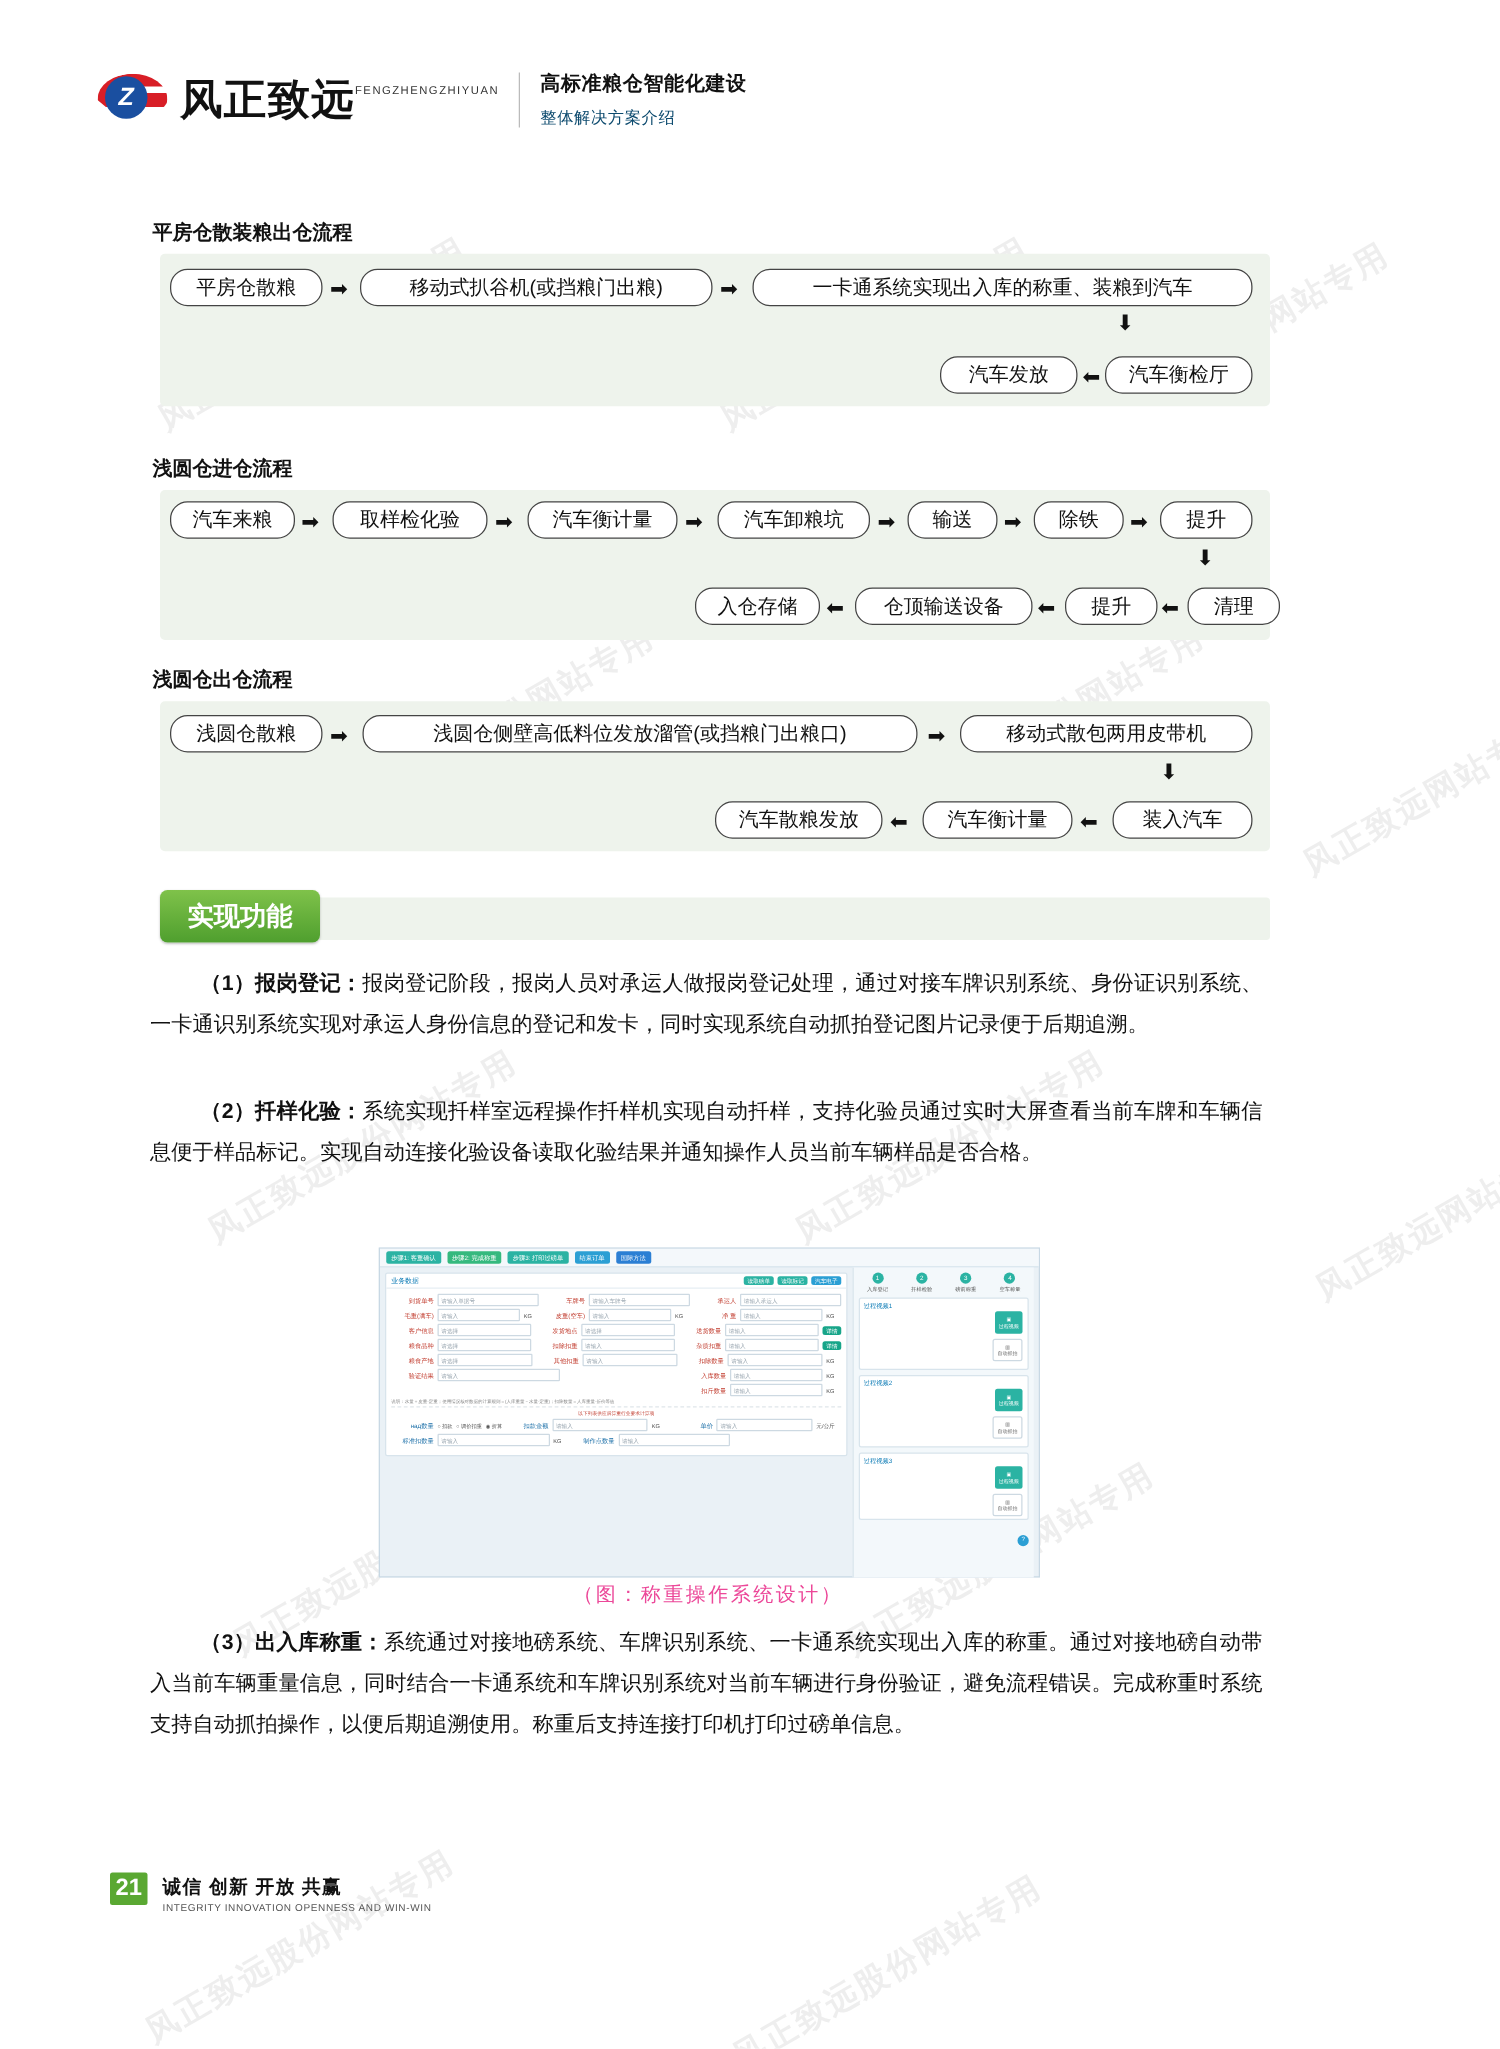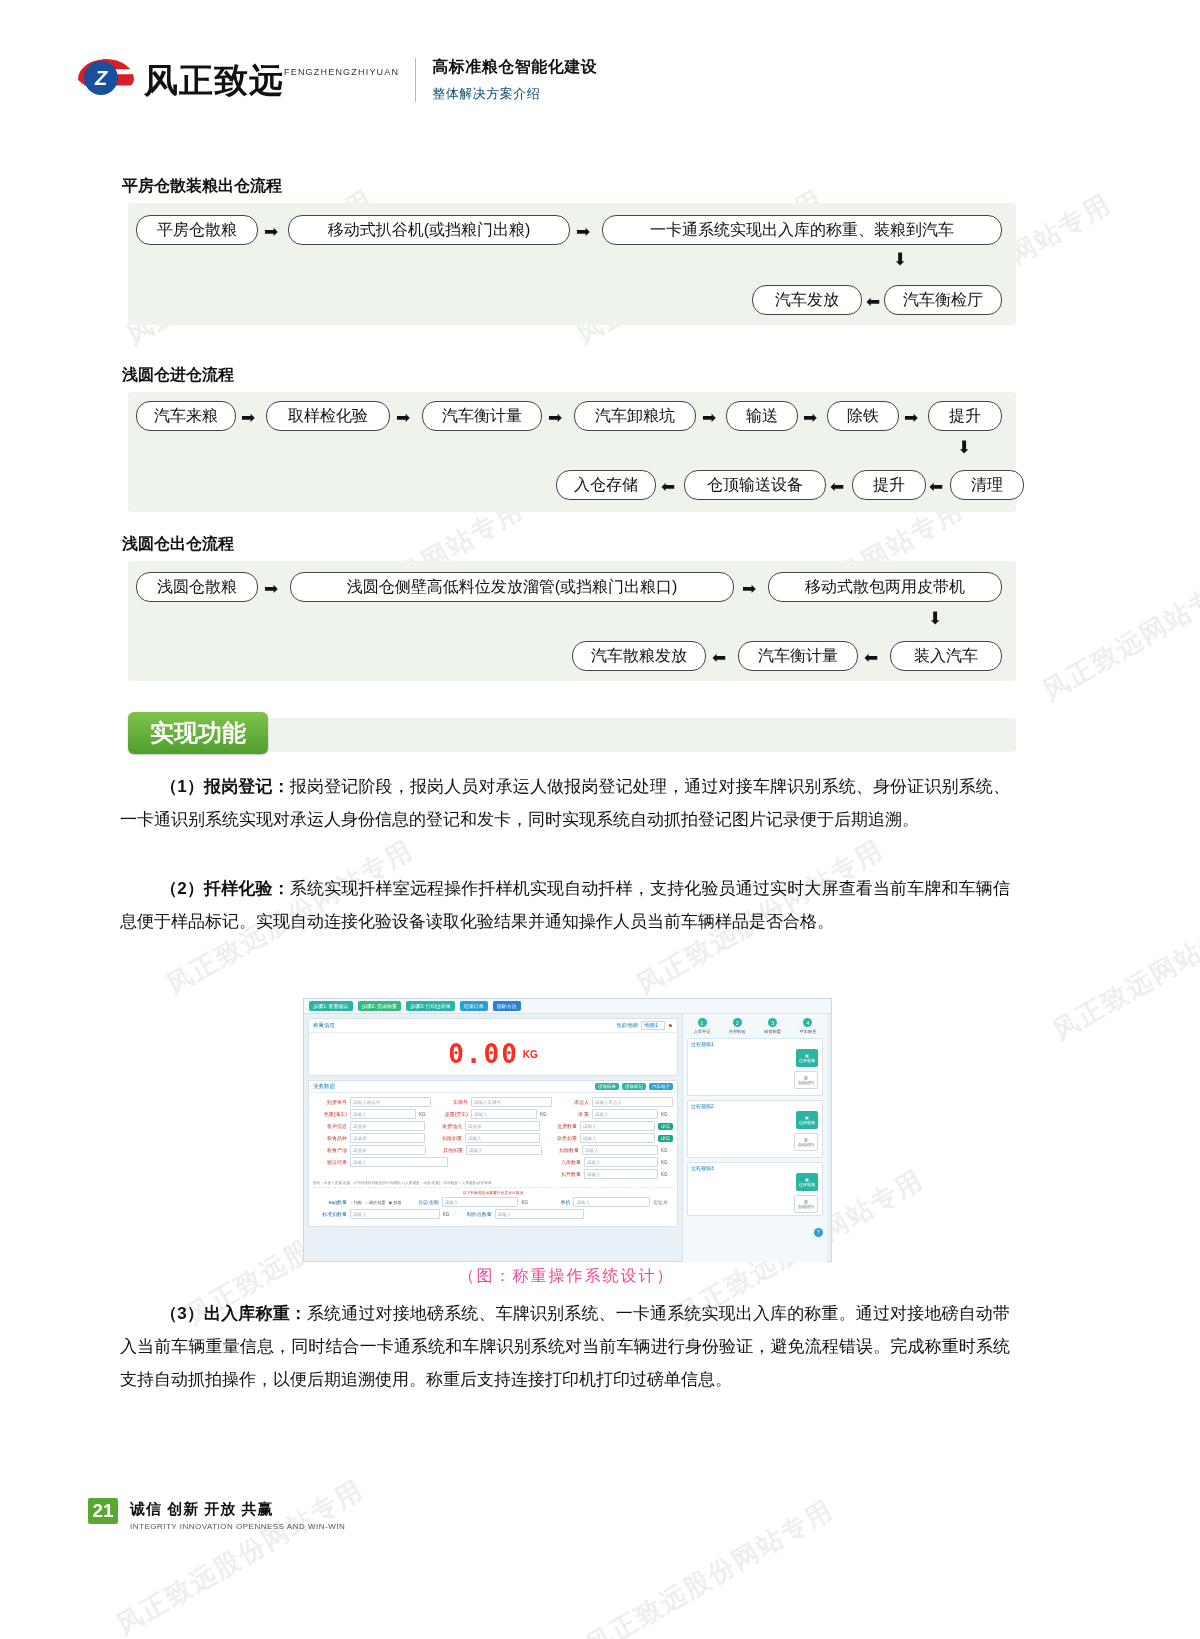--- a/index.html
+++ b/index.html
@@ -33,21 +33,21 @@
   .flowbox{position:absolute;background:#eef3ec;border-radius:4px;}
   .node{position:absolute;border:1px solid #444;border-radius:14px;background:#fff;
         display:flex;align-items:center;justify-content:center;
         font-size:16px;color:#111;box-sizing:border-box;padding:0 10px;white-space:nowrap;}
   .arrow{position:absolute;color:#111;font-size:17px;line-height:1;}
   .arrow-down{position:absolute;color:#111;font-size:17px;}
 
   
   .greenbar{position:absolute;left:128px;top:718px;width:888px;height:34px;background:#eef3ec;border-radius:3px;}
   .greentab{position:absolute;left:128px;top:712px;height:42px;padding:0 22px;border-radius:6px;
-     background:linear-gradient(180deg,#7fc24a,#4f9f2e);color:#fff;font-size:24px;font-weight:bold;
+     background:linear-gradient(180deg,#7fc24a,#4f9f2e);color:#fff;font-size:21px;font-weight:bold;
      display:flex;align-items:center;box-shadow:0 1px 2px rgba(0,0,0,.25);}
 
   
   .para{position:absolute;width:890px;left:120px;font-size:17px;line-height:33px;color:#111;text-align:justify;}
   .para b{font-weight:bold;}
 
   
   .shot{position:absolute;left:303px;top:998px;width:527px;height:262px;background:#eaf1f6;border:1px solid #c8d8e4;}
   .shot-toolbar{height:14px;background:#f4f8fb;border-bottom:1px solid #d4e2ec;display:flex;align-items:center;gap:5px;padding:0 5px;}
   .tb-btn{height:10px;border-radius:2px;color:#fff;font-size:5px;display:flex;align-items:center;padding:0 4px;white-space:nowrap;}
@@ -181,34 +181,20 @@
   <div class="shot-toolbar">
     <div class="tb-btn" style="background:#2bb3a3;">步骤1: 客重确认</div>
     <div class="tb-btn" style="background:#35b97e;">步骤2: 完成称重</div>
     <div class="tb-btn" style="background:#2bb3a3;">步骤3: 打印过磅单</div>
     <div class="tb-btn" style="background:#2b9fd4;">结束订单</div>
     <div class="tb-btn" style="background:#2b7fd4;">国际方法</div>
   </div>
   <div class="shot-main">
     <div class="shot-left">
 
-      <div class="panel">
-        <div class="panel-hd">
-          <span>称重信息</span>
-          <span style="display:flex;align-items:center;gap:3px;">
-            <span>当前地磅</span>
-            <span style="border:1px solid #cdd9e2;padding:0 6px 0 2px;background:#fff;">地磅1</span>
-            <span style="color:#c0392b;">⚑</span>
-          </span>
-        </div>
-        <div class="lcd">
-          <span class="num">0.00</span>
-          <span class="unit">KG</span>
-        </div>
-      </div>
 
       <div class="panel" style="padding-bottom:3px;">
         <div class="panel-hd">
           <span>业务数据</span>
           <span style="display:flex;gap:3px;">
             <span class="minibtn" style="background:#2bb3a3;">读取磅单</span>
             <span class="minibtn" style="background:#2bb3a3;">读取标记</span>
             <span class="minibtn" style="background:#2b9fd4;">汽车电子</span>
           </span>
         </div>

